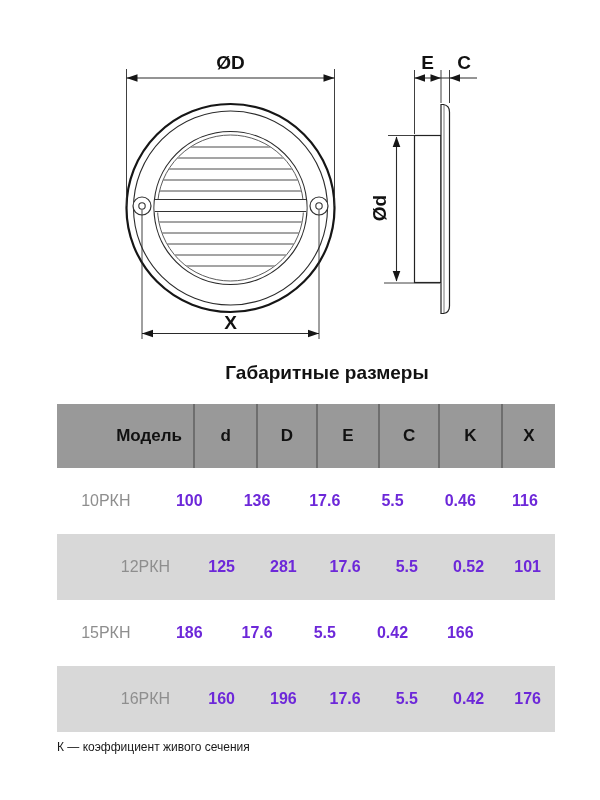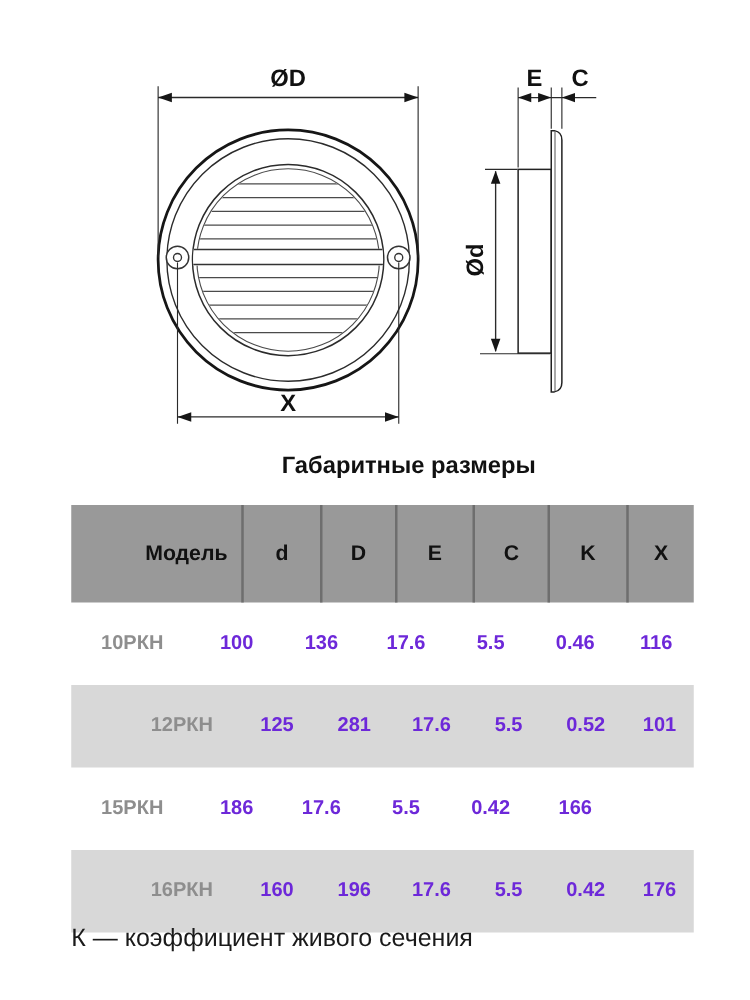--- a/index.html
+++ b/index.html
@@ -8,29 +8,29 @@
     font-family:"Liberation Sans", sans-serif; color:#1a1a1a; overflow:hidden;
   }
   .drawing-svg { position:absolute; top:0; left:0; }
   .dim-label { font-family:"Liberation Sans", sans-serif; font-weight:700; font-size:19px; fill:#111; }
   .section-title {
     position:absolute; top:362px; left:0; width:600px; text-align:center;
     font-size:19px; font-weight:700; color:#111;padding-left:27px;
   }
   .spec-table { position:absolute; top:404px; left:57px; width:498px; font-size:16px; }
   .t-row { display:grid; grid-template-columns:19.6% 13.95% 13.25% 13.95% 13.25% 13.95% 12.05%; }
-  .t-row.header { height:78px; background:#999999; font-weight:700; font-size:17px; color:#111;padding-left:48px; }
+  .t-row.header { height:64px; background:#999999; font-weight:700; font-size:17px; color:#111;padding-left:48px; }
   .t-row.data { height:66px; }
   .t-row.alt { background:#d8d8d8;padding-left:44px; }
   .t-cell { display:flex; align-items:center; justify-content:center; }
   .t-row.header .t-cell + .t-cell { border-left:2px solid #6e6e6e; }
-  .model-cell { color:#8e8e8e; font-weight:700; }
+  .model-cell { color:#8e8e8e; font-weight:400; }
   .num-cell { font-weight:700; color:#6d28d9; }
   .footnote {
-    position:absolute; top:740px; left:57px; font-size:20px; color:#1a1a1a;
+    position:absolute; top:740px; left:57px; font-size:12px; color:#1a1a1a;
   }
 </style>
 </head>
 <body>
 
 <div class="page">
 
   <svg class="drawing-svg" width="600" height="400" viewBox="0 0 600 400">
     <defs>
       <clipPath id="louverClip">

